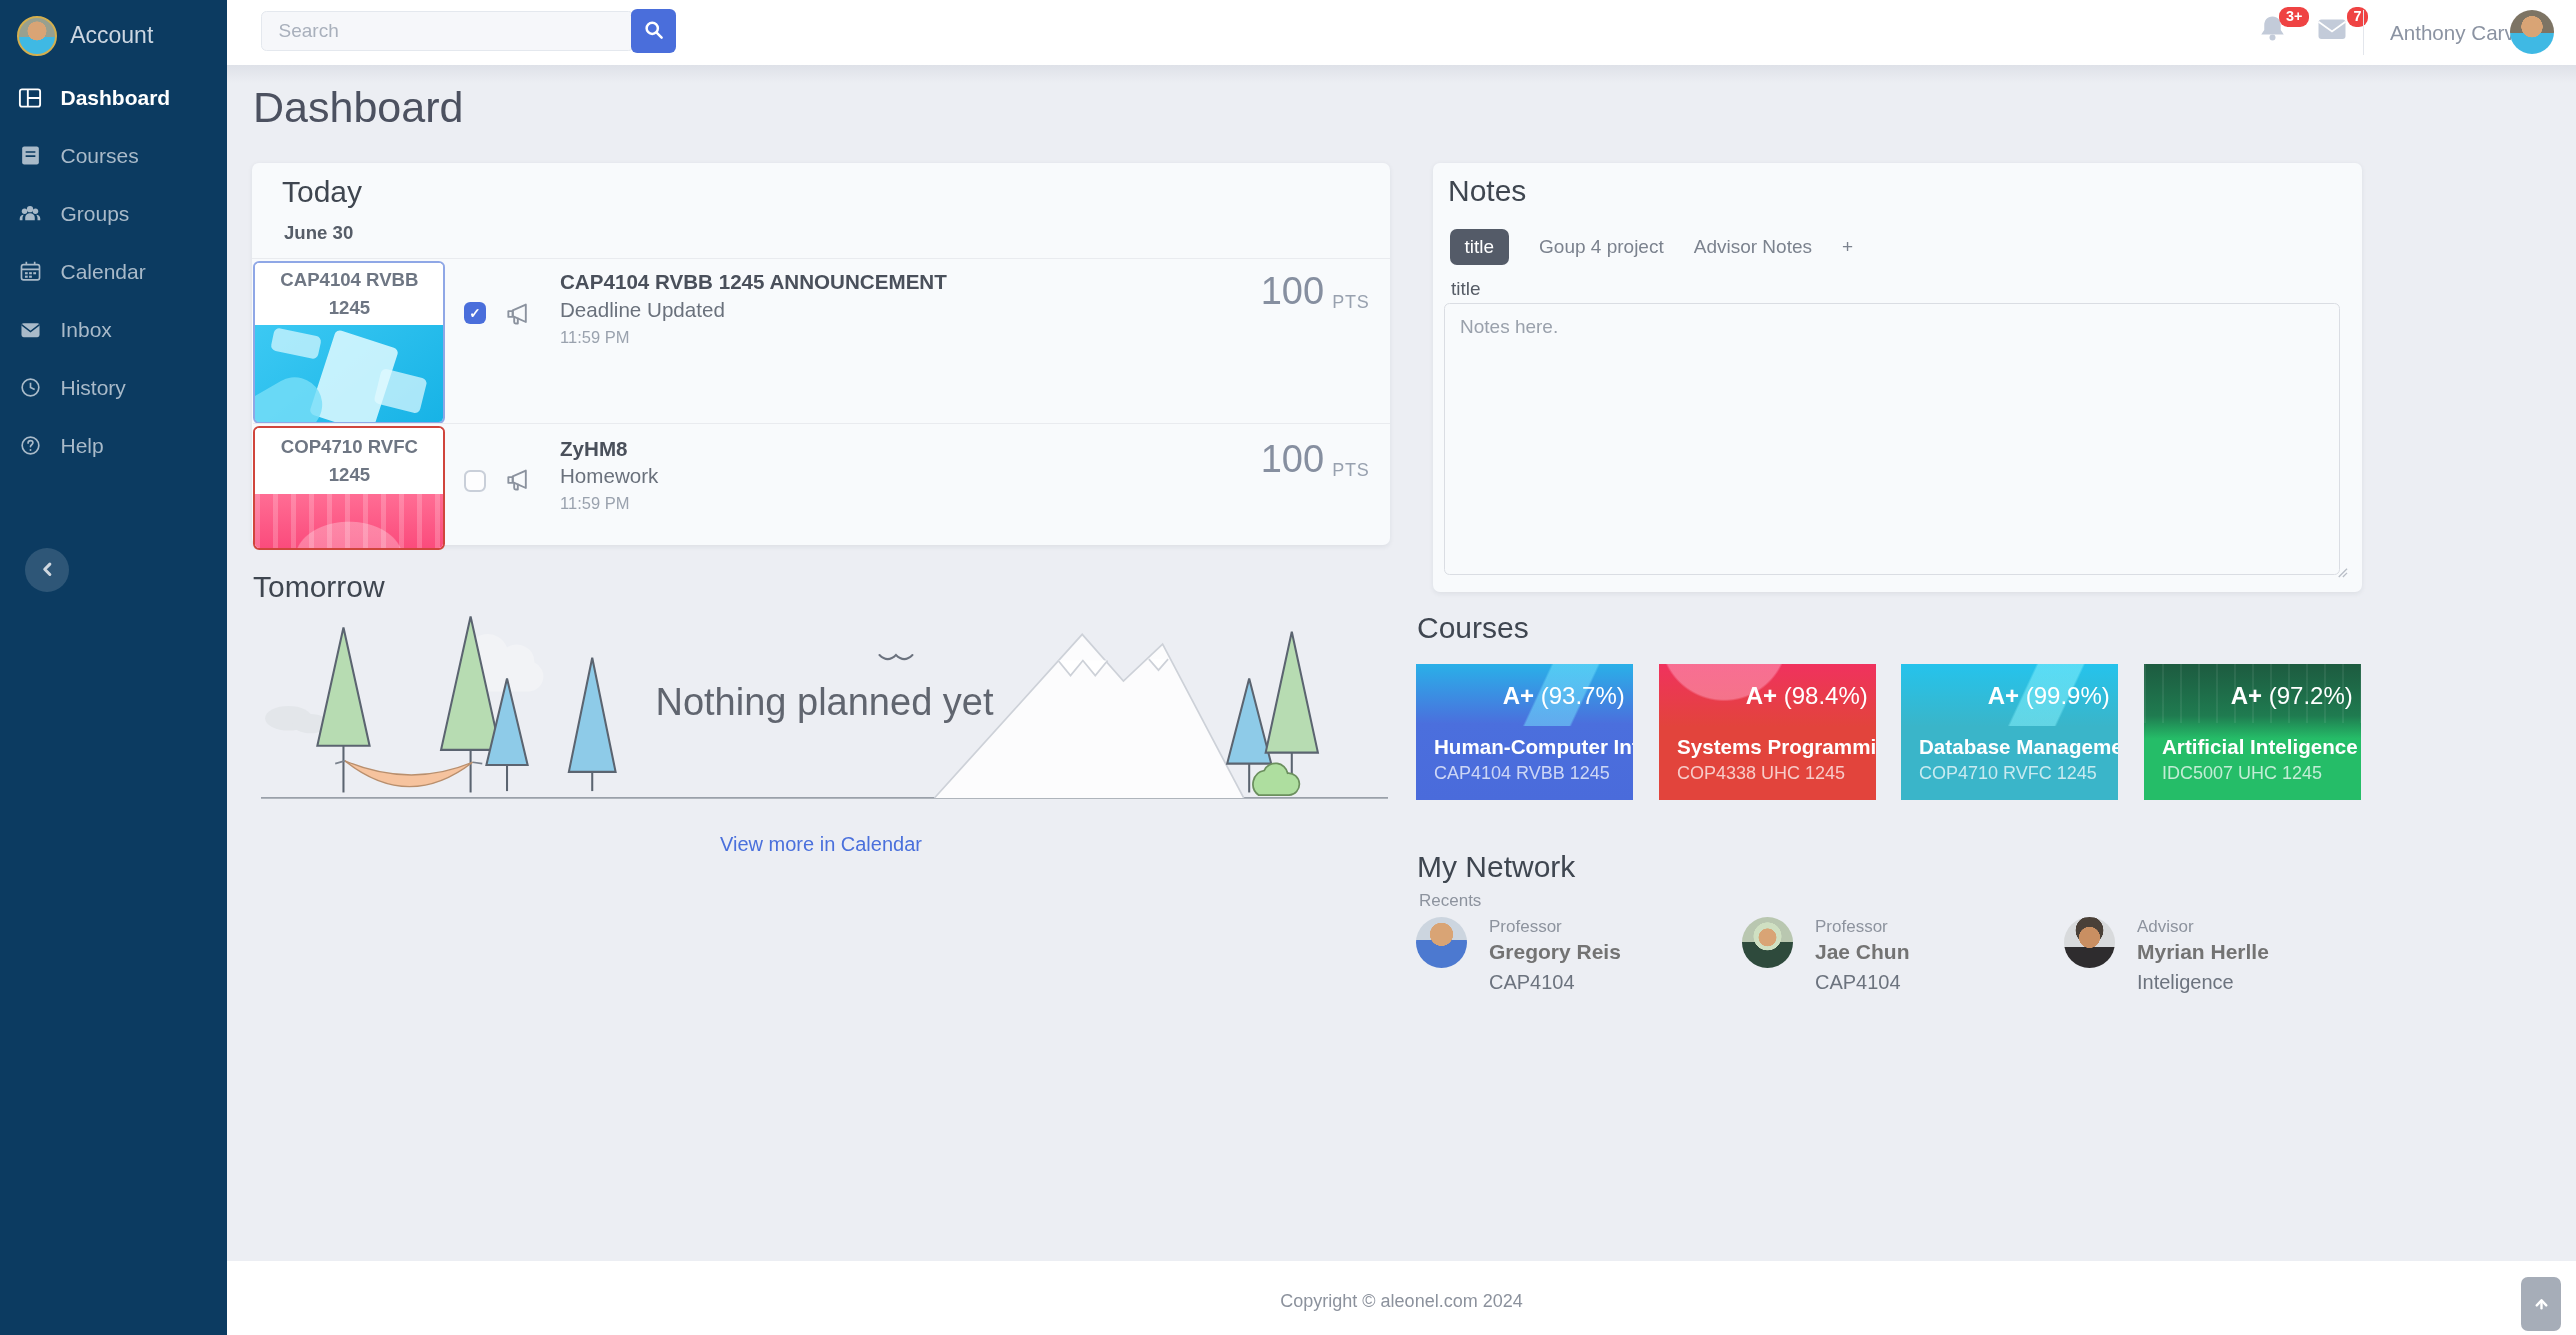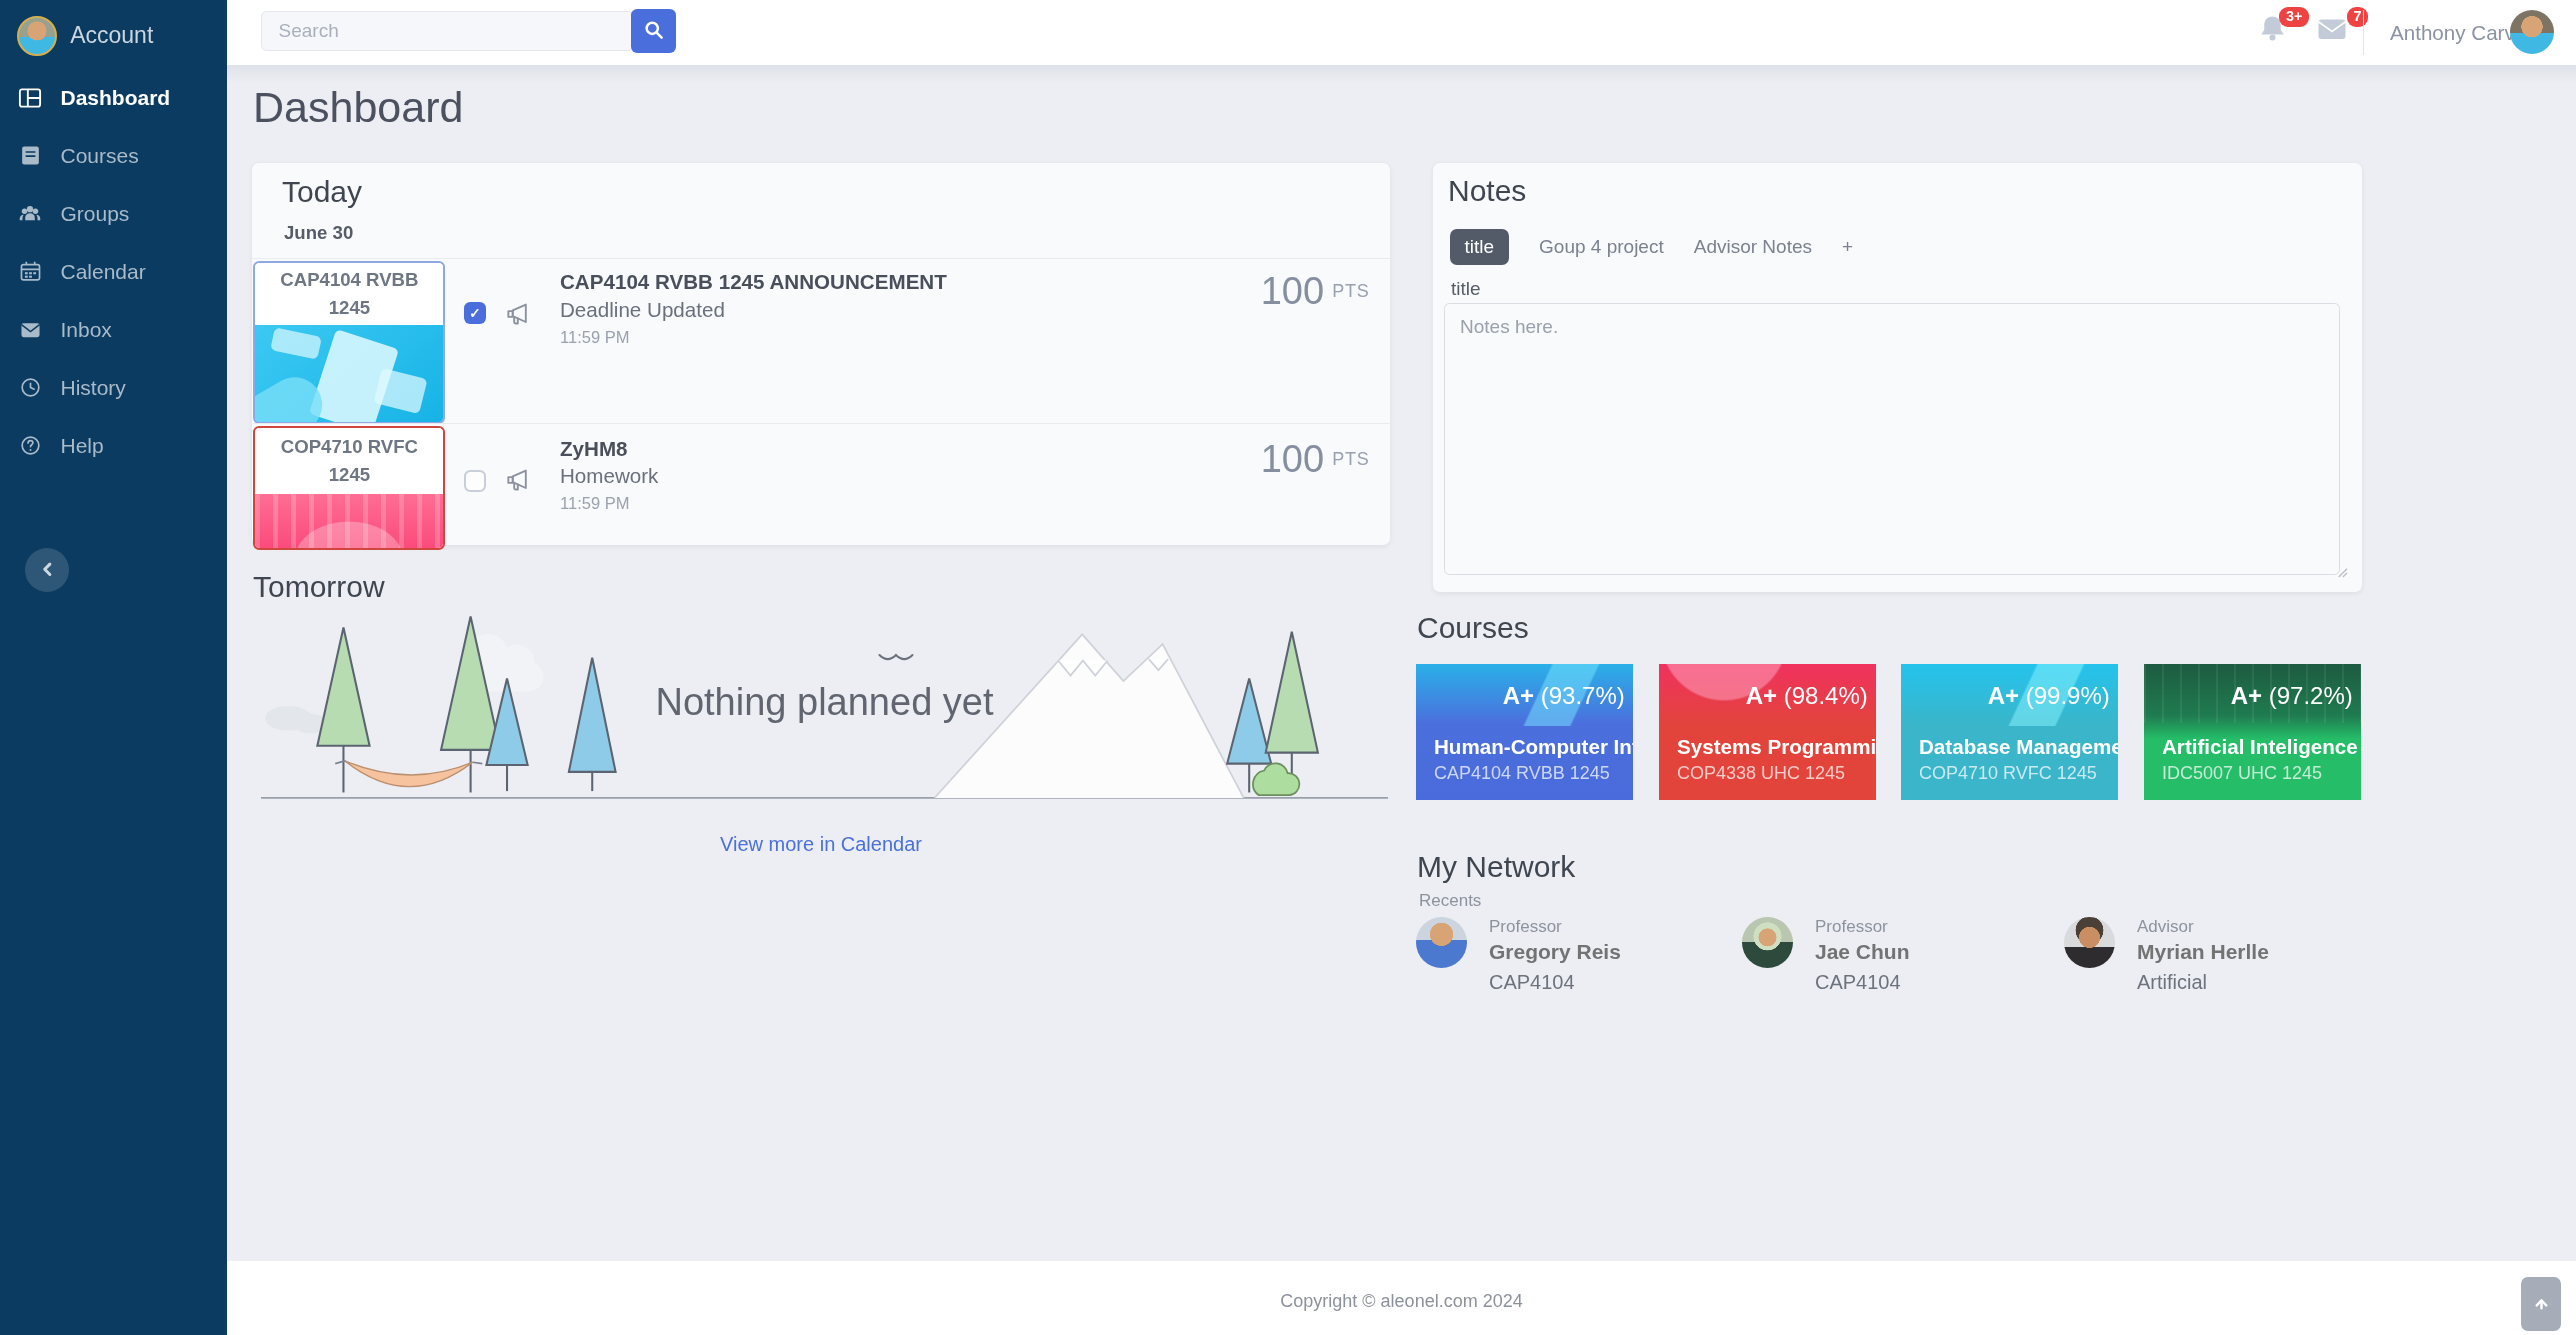--- a/index.html
+++ b/index.html
@@ -74,21 +74,21 @@
   .shape{position:absolute;background:rgba(225,250,255,.85);border-radius:5.5px;}
 
   .check{position:absolute;left:212px;width:22px;height:22px;border-radius:6.2px;cursor:pointer;}
   .check.checked{background:#4a6edb;color:#fff;display:flex;align-items:center;justify-content:center;
     font-size:13.7px;font-weight:700;}
   .check.unchecked{background:#fdfdfe;border:2.1px solid #c9cfd9;box-sizing:border-box;}
   .mega{position:absolute;left:252px;width:32px;height:32px;}
   .item-title{position:absolute;left:308px;font-size:20.6px;font-weight:700;color:#4a505b;cursor:pointer;}
   .item-sub{position:absolute;left:308px;font-size:20.6px;color:#6a717c;}
   .item-time{position:absolute;left:308px;font-size:16.5px;color:#9aa2ae;}
-  .pts{position:absolute;right:20.6px;display:flex;align-items:center;gap:8.2px;}
+  .pts{position:absolute;right:20.6px;display:flex;align-items:flex-end;gap:8.2px;}
   .pts .num{font-size:38px;color:#868fa0;}
   .pts .unit{font-size:18px;color:#98a1af;letter-spacing:0.7px;}
 
   .tmrw-title{position:absolute;left:26px;top:505px;}
   .illus{position:absolute;left:34px;top:550px;width:1127px;height:190px;}
   .empty-text{position:absolute;left:0;right:0;top:66px;text-align:center;font-size:38px;color:#60656f;}
   .link{color:#4a70dc;font-size:20px;cursor:pointer;text-decoration:none;}
   .cal-link{position:absolute;left:25px;top:768px;width:1138px;text-align:center;}
 
   
@@ -421,21 +421,21 @@
     <div class="person p2">
       <div class="p-avatar av-j"></div>
       <div class="p-role">Professor</div>
       <div class="p-name">Jae Chun</div>
       <div class="p-detail">CAP4104</div>
     </div>
     <div class="person p3">
       <div class="p-avatar av-m"></div>
       <div class="p-role">Advisor</div>
       <div class="p-name">Myrian Herlle</div>
-      <div class="p-detail">Artificial</div>
+      <div class="p-detail">Inteligence</div>
     </div>
 
   </div>
 
   <div class="footer">
     <div class="copyright">Copyright © aleonel.com 2024</div>
   </div>
   <div class="scroll-top">
     <span>
       <svg width="19" height="19" viewBox="0 0 40 40" fill="none" stroke="#ffffff" stroke-width="5" stroke-linecap="round" stroke-linejoin="round">

